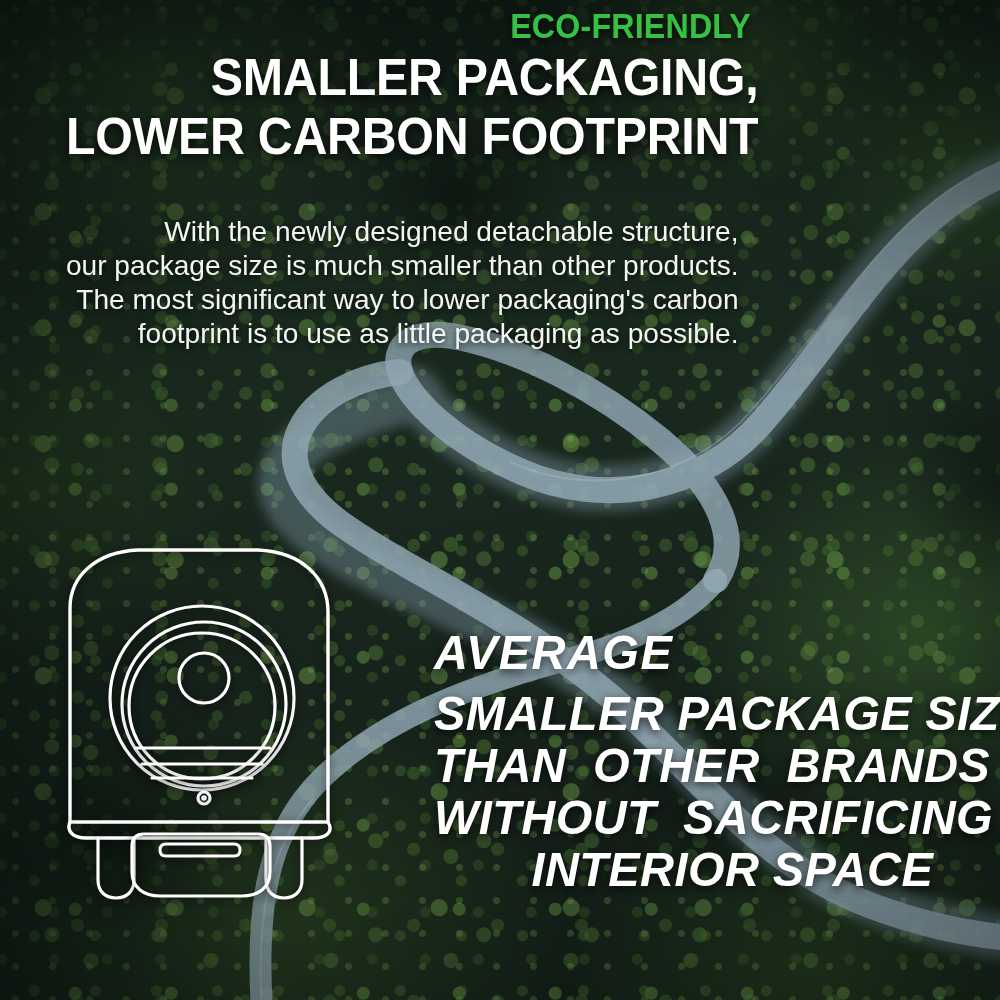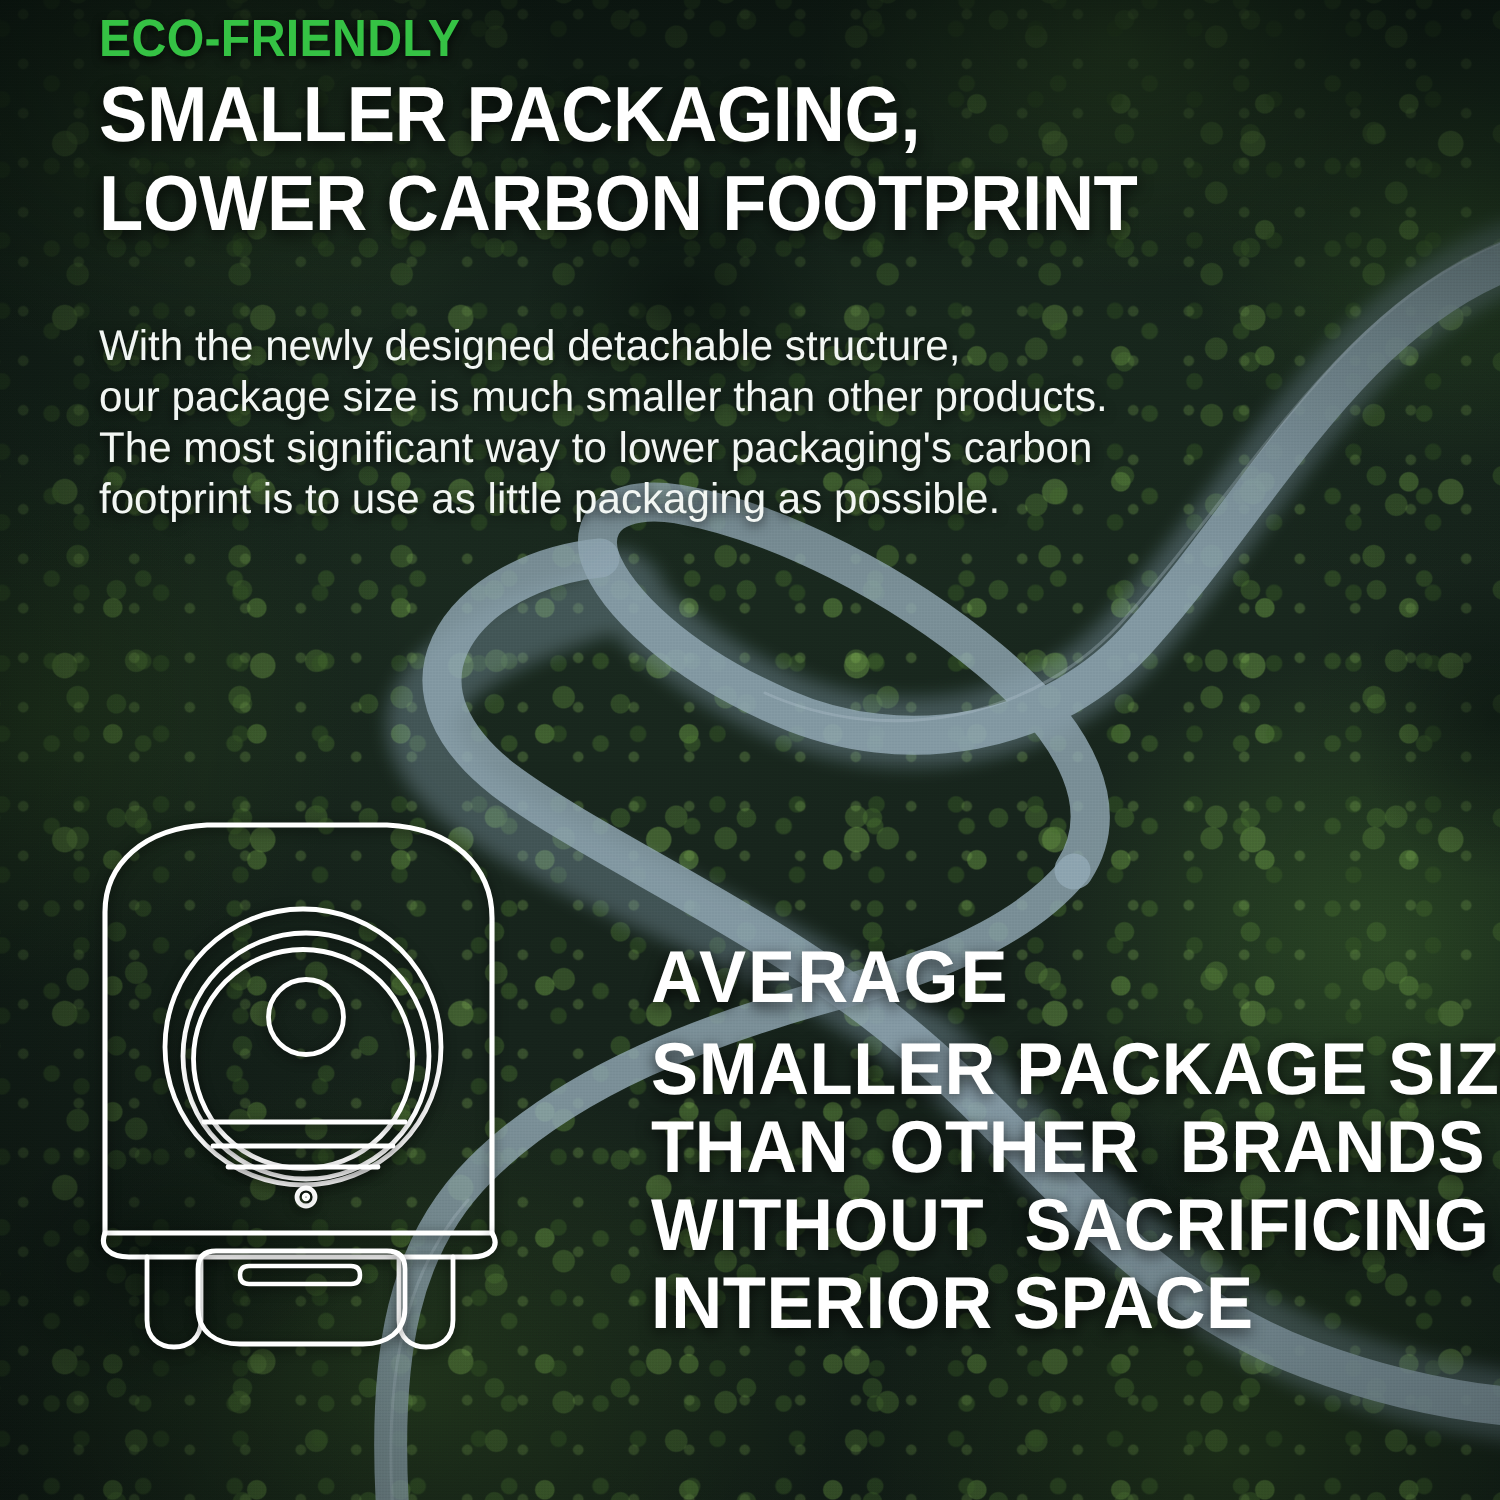--- a/index.html
+++ b/index.html
@@ -4,20 +4,21 @@
 <style>
   * { margin:0; padding:0; box-sizing:border-box; }
   html,body { background:#0b1410; }
 
   .stage{
     position:relative;
     width:1000px; height:1000px;
     overflow:hidden;
     font-family:"Liberation Sans", sans-serif;
     background:#404040;
+    text-align:right;
   }
 
   
   .bg{ position:absolute; inset:0; overflow:hidden; }
 
   .bg-base{
     position:absolute; inset:-6%;
     background:
       radial-gradient(ellipse 34% 26% at 18% 12%, #2f4a2a 0%, rgba(47,74,42,0) 62%),
       radial-gradient(ellipse 30% 24% at 72% 8%,  #35532c 0%, rgba(53,83,44,0) 60%),
@@ -107,21 +108,21 @@
     position:absolute; left:66px; top:214px;
     font-family:"Liberation Sans", sans-serif;
     font-weight:400; font-size:28.5px; line-height:34px;
     color:#f2f6f3; letter-spacing:0;
     text-shadow:0 2px 8px rgba(0,0,0,.80);
     transform:scaleX(.985); transform-origin:left top;
   }
   .body-copy p{ white-space:nowrap; }
 
   
-  .stat-block{ position:absolute; left:434px; top:553px; width:520px; }
+  .stat-block{ position:absolute; left:434px; top:553px; width:520px;font-style:italic; }
 
   .stat-top{
     display:flex; align-items:flex-end; justify-content:flex-start;
     height:128px;
   }
   .stat-average{
     font-weight:700; font-size:49px; line-height:49px; color:#fff;
     letter-spacing:1.5px;
     transform:scaleX(.96); transform-origin:left bottom;
     text-shadow:0 3px 10px rgba(0,0,0,.72);

